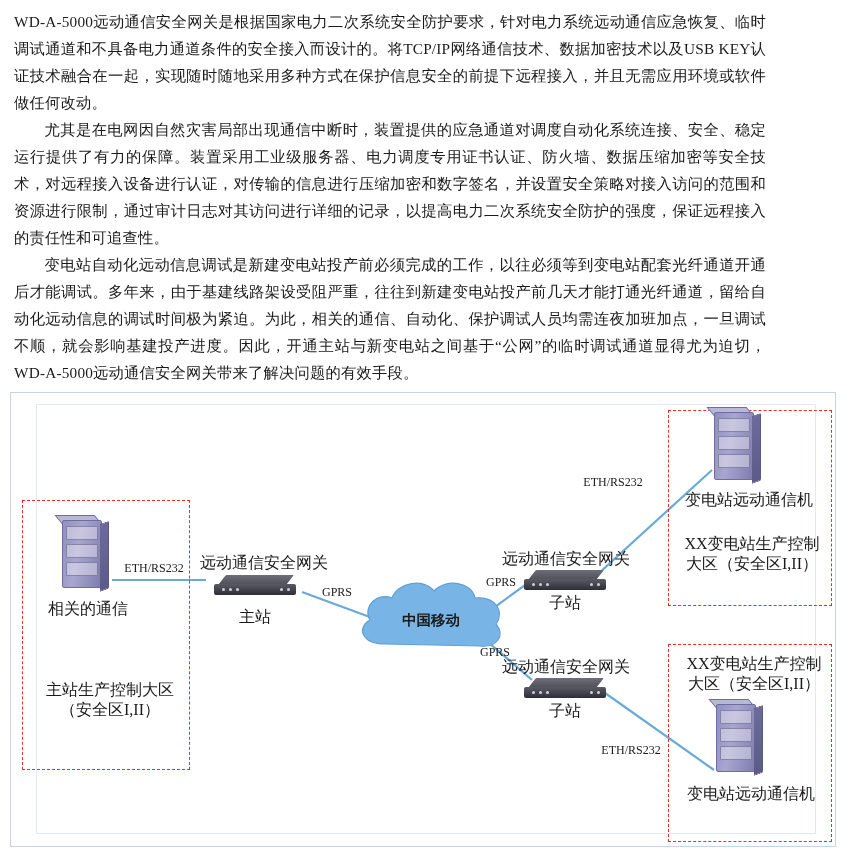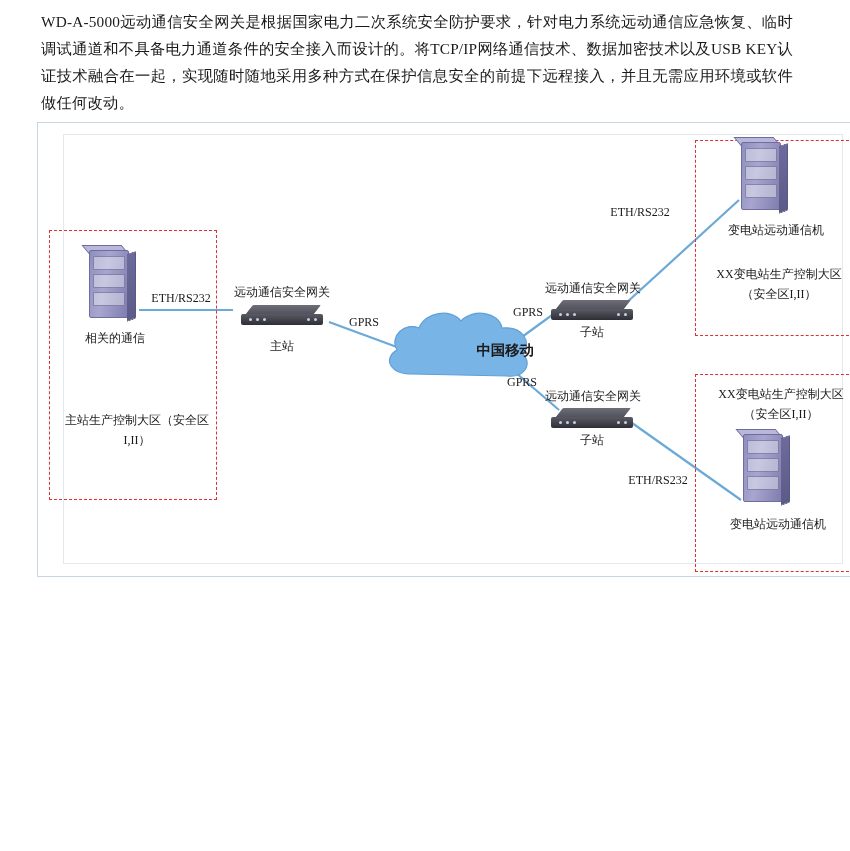--- a/index.html
+++ b/index.html
@@ -11,21 +11,20 @@
     width: 850px;
     height: 851px;
     font-family: "Liberation Serif", "DejaVu Serif", serif;
     color: #1a1a1a;
     overflow: hidden;
   }
   .page {
     position: relative;
     width: 780px;
     height: 851px;
-    margin-left: 27px;
   }
   
   .article {
     padding: 8px 14px 0 14px;
     box-sizing: border-box;
   }
   .para {
     font-size: 15.3px;
     line-height: 27px;
     text-align: justify;
@@ -72,21 +71,21 @@
     position: absolute;
     border: 1.3px dashed #e0302e;
     box-sizing: border-box;
   }
   .zone-left  { left: 22px;  top: 108px; width: 168px; height: 270px; }
   .zone-tr    { left: 668px; top: 18px;  width: 164px; height: 196px; }
   .zone-br    { left: 668px; top: 252px; width: 164px; height: 198px; }
 
   .label {
     position: absolute;
-    font-size: 12px;
+    font-size: 16px;
     line-height: 17px;
     text-align: center;
     color: #1a1a1a;
     white-space: nowrap;
   }
   .label.wrap { white-space: normal; }
 
   .node { position: absolute; }
 
   
@@ -160,33 +159,35 @@
     position: absolute;
     top: 13px;
     width: 3px; height: 3px;
     background: #c9d3dd;
     border-radius: 50%;
   }
   .cloud-text {
     position: absolute;
     left: 355px; top: 219px;
     width: 152px;
-    text-align: right;
+    text-align: center;
     font-size: 14.4px;
     font-weight: bold;
     color: #1a1a1a;
   }
 </style>
 </head>
 <body>
 
 <div class="page">
 
   <div class="article">
     <p class="para">WD-A-5000远动通信安全网关是根据国家电力二次系统安全防护要求，针对电力系统远动通信应急恢复、临时调试通道和不具备电力通道条件的安全接入而设计的。将TCP/IP网络通信技术、数据加密技术以及USB KEY认证技术融合在一起，实现随时随地采用多种方式在保护信息安全的前提下远程接入，并且无需应用环境或软件做任何改动。</p>
+    <p class="para">尤其是在电网因自然灾害局部出现通信中断时，装置提供的应急通道对调度自动化系统连接、安全、稳定运行提供了有力的保障。装置采用工业级服务器、电力调度专用证书认证、防火墙、数据压缩加密等安全技术，对远程接入设备进行认证，对传输的信息进行压缩加密和数字签名，并设置安全策略对接入访问的范围和资源进行限制，通过审计日志对其访问进行详细的记录，以提高电力二次系统安全防护的强度，保证远程接入的责任性和可追查性。</p>
+    <p class="para">变电站自动化远动信息调试是新建变电站投产前必须完成的工作，以往必须等到变电站配套光纤通道开通后才能调试。多年来，由于基建线路架设受阻严重，往往到新建变电站投产前几天才能打通光纤通道，留给自动化远动信息的调试时间极为紧迫。为此，相关的通信、自动化、保护调试人员均需连夜加班加点，一旦调试不顺，就会影响基建投产进度。因此，开通主站与新变电站之间基于“公网”的临时调试通道显得尤为迫切，WD-A-5000远动通信安全网关带来了解决问题的有效手段。</p>
   </div>
 
   <div class="diagram">
 
     <div class="diagram-frame"></div>
     <div class="inner-frame"></div>
 
     <svg class="wires" viewBox="0 0 850 460">
 
       <line x1="112" y1="188" x2="206" y2="188" stroke="#6aa9d8" stroke-width="2.2"></line>

